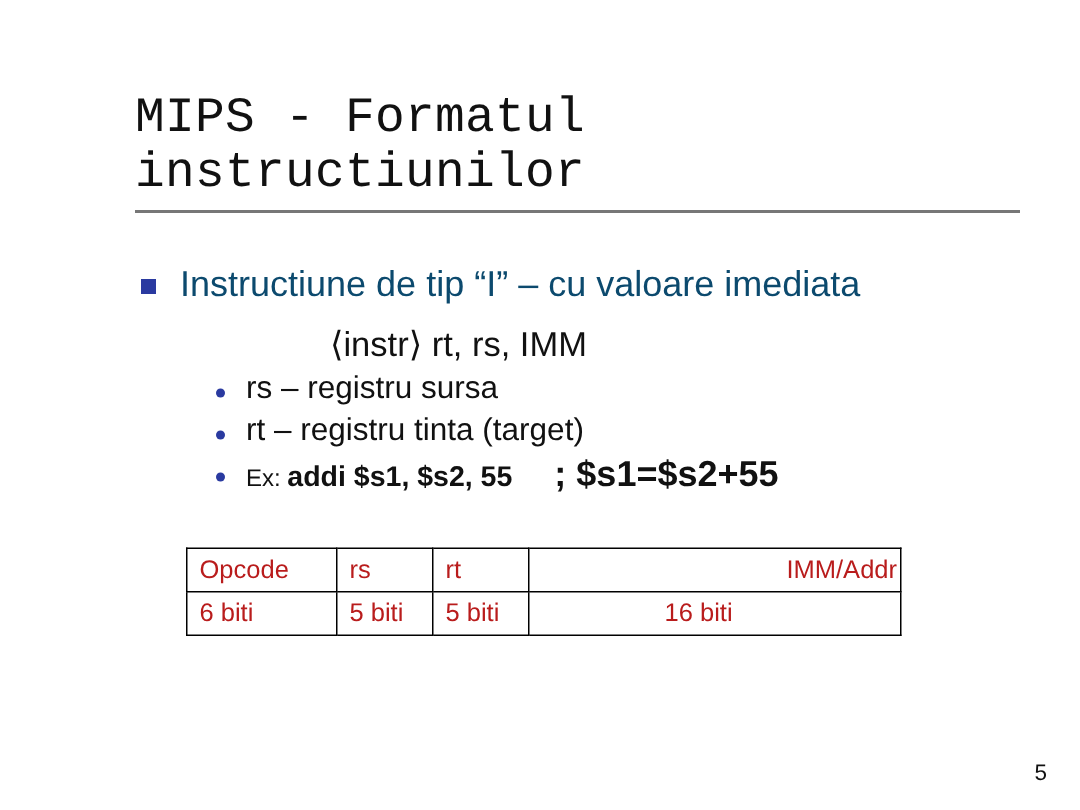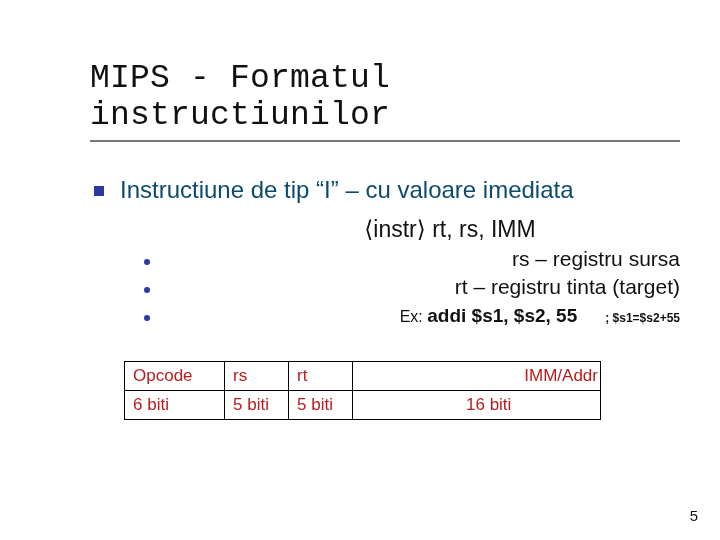--- a/index.html
+++ b/index.html
@@ -15,33 +15,33 @@
       margin-bottom: 34px;
       letter-spacing: 0.2px;
     }
     .level1 { display: flex; align-items: flex-start; margin-bottom: 12px; margin-left: 4px; }
     .bullet1 {
       width: 10px; height: 10px; background: #2a3aa0; display: inline-block;
       margin-top: 10px; margin-right: 16px; flex-shrink: 0;
     }
     .level1-text { font-size: 24px; color: #0c4a6e; }
     .syntax {
-      font-size: 23px; color: #111; margin-left: 130px; margin-top: 6px; margin-bottom: 4px; text-align: center;
+      font-size: 23px; color: #111; margin-left: 130px; margin-top: 6px; margin-bottom: 4px;
     }
-    .level2 { display: flex; align-items: flex-start; margin-left: 54px; margin-top: 4px; justify-content: space-between; }
+    .level2 { display: flex; align-items: flex-start; margin-left: 54px; margin-top: 4px; }
     .bullet2 {
       width: 6px; height: 6px; background: #2a3aa0; border-radius: 50%;
       display: inline-block; margin-top: 12px; margin-right: 14px; flex-shrink: 0;
     }
     .level2-text { font-size: 21px; color: #111; }
     .ex-line { display: inline; }
     .ex-label { font-size: 16px; }
     .ex-code { font-size: 19px; font-weight: 700; }
     .ex-gap { display: inline-block; width: 28px; }
-    .ex-comment { font-size: 12px; font-weight: 700; }
+    .ex-comment { font-size: 24px; font-weight: 700; }
 
     .tbl-wrap { margin-top: 34px; margin-left: 34px; }
     table { border-collapse: collapse; }
     td {
       border: 1.5px solid #000;
       font-size: 17px;
       color: #b91c1c;
       padding: 4px 2px 4px 8px;
       text-align: left;
       vertical-align: middle;
@@ -92,21 +92,21 @@
           <tr>
         <td class="c-op">Opcode</td>
         <td class="c-rs">rs</td>
         <td class="c-rt">rt</td>
         <td class="c-imm">IMM/Addr</td>
       </tr>
       <tr>
         <td class="c-op">6 biti</td>
         <td class="c-rs">5 biti</td>
         <td class="c-rt">5 biti</td>
-        <td class="c-imm" style="text-align:left; padding-left:113px;">16 biti</td>
+        <td class="c-imm" style="text-align:left; padding-left:90px;">16 biti</td>
       </tr>
     </tbody>
       </table>
   </div>
 
   <div class="pagenum">5</div>
 
 </div>
 
 </body></html>

